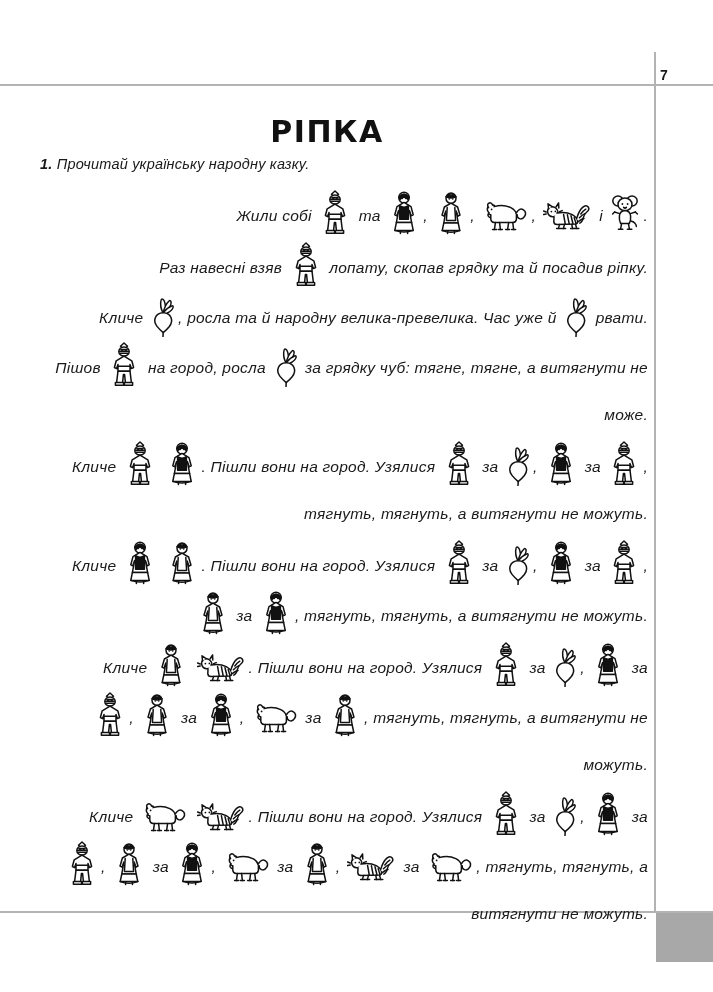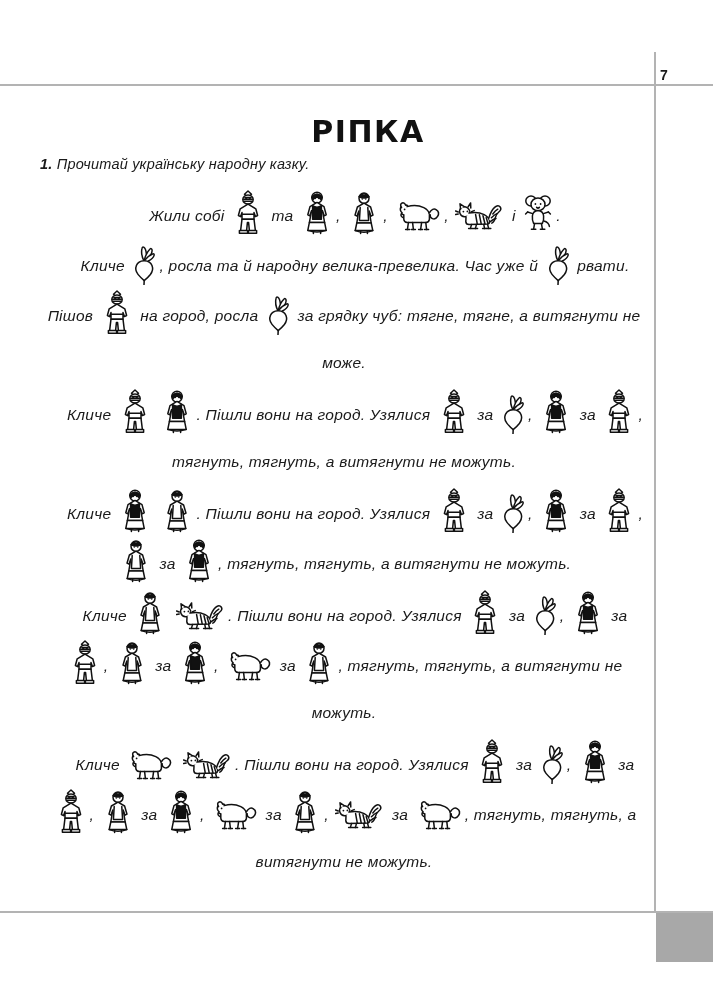--- a/index.html
+++ b/index.html
@@ -20,32 +20,32 @@
   
   .page-number{
     position:absolute;left:660px;top:68px;
     font-size:14px;font-weight:bold;color:#1a1a1a;line-height:1;
   }
 
   
   .page-title{
     position:absolute;left:0;top:94px;width:654px;text-align:center;
     font-family:"DejaVu Sans",sans-serif;
-    font-size:30px;font-weight:bold;letter-spacing:1.5px;color:#111;padding-left:41px;
+    font-size:30px;font-weight:bold;letter-spacing:1.5px;color:#111;
   }
 
   
   .content{position:absolute;left:40px;top:156px;width:608px;font-style:italic;}
   .task{
     font-size:14.5px;line-height:1.2;margin-bottom:16px;letter-spacing:0.2px;
   }
   .task-num{font-weight:bold;}
   .para{
     font-size:15.5px;line-height:47px;letter-spacing:0.25px;
-    margin:0 0 2px 0;text-align:center;
+    margin:0 0 2px 0;text-align:right;
   }
   .para.indent{text-indent:22px;}
 
   
   .pic{display:inline-block;vertical-align:-14px;margin:0 2px;}
   .pic svg{display:block;}
   .pic.fig{width:34px;height:46px;}
   .pic.dog{width:48px;height:40px;vertical-align:-11px;}
   .pic.cat{width:50px;height:38px;vertical-align:-10px;}
   .pic.mouse{width:32px;height:40px;vertical-align:-11px;}
@@ -192,20 +192,27 @@
         </svg></span><span>,</span>
     <span class="pic cat"><svg viewBox="0 0 50 38">
           <use href="#g-cat"></use>
         </svg></span>
     <span>і</span>
     <span class="pic mouse"><svg viewBox="0 0 32 40">
           <use href="#g-mouse"></use>
         </svg></span><span>.</span>
   </p>
 
+  <p class="para indent">
+    <span>Раз навесні взяв</span>
+    <span class="pic fig"><svg viewBox="0 0 34 46">
+          <use href="#g-grandfather"></use>
+        </svg></span>
+    <span>лопату, скопав грядку та й посадив ріпку.</span>
+  </p>
 
   <p class="para indent">
     <span>Кличе</span>
     <span class="pic turnip"><svg viewBox="0 0 26 44">
           <use href="#g-turnip"></use>
         </svg></span><span>, росла та й народну велика-превелика. Час уже й</span>
     <span class="pic turnip"><svg viewBox="0 0 26 44">
           <use href="#g-turnip"></use>
         </svg></span>
     <span>рвати. Пішов</span>

